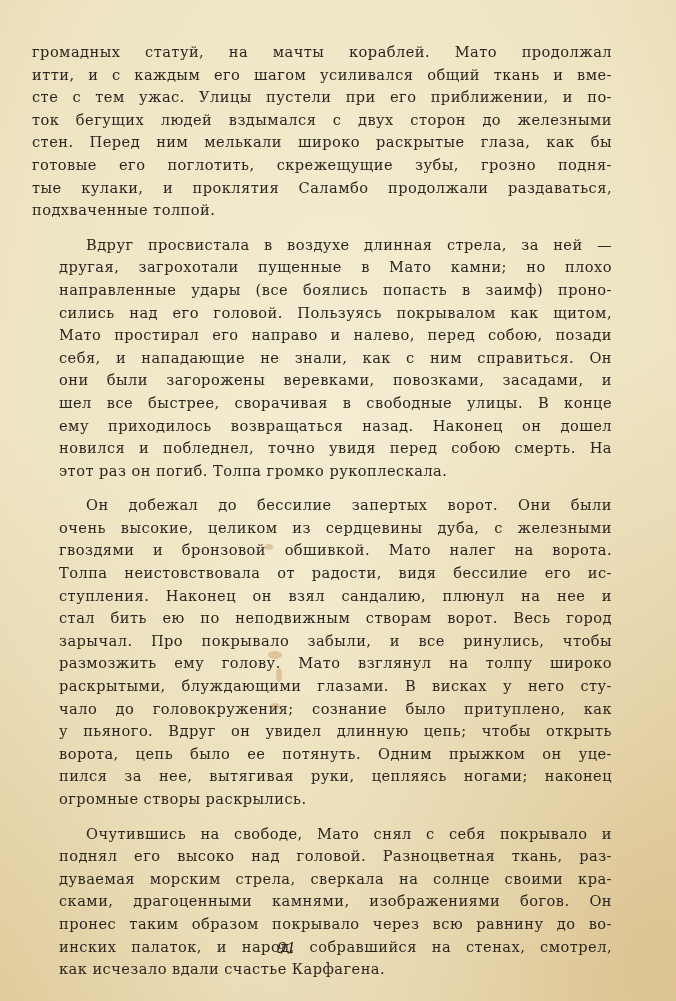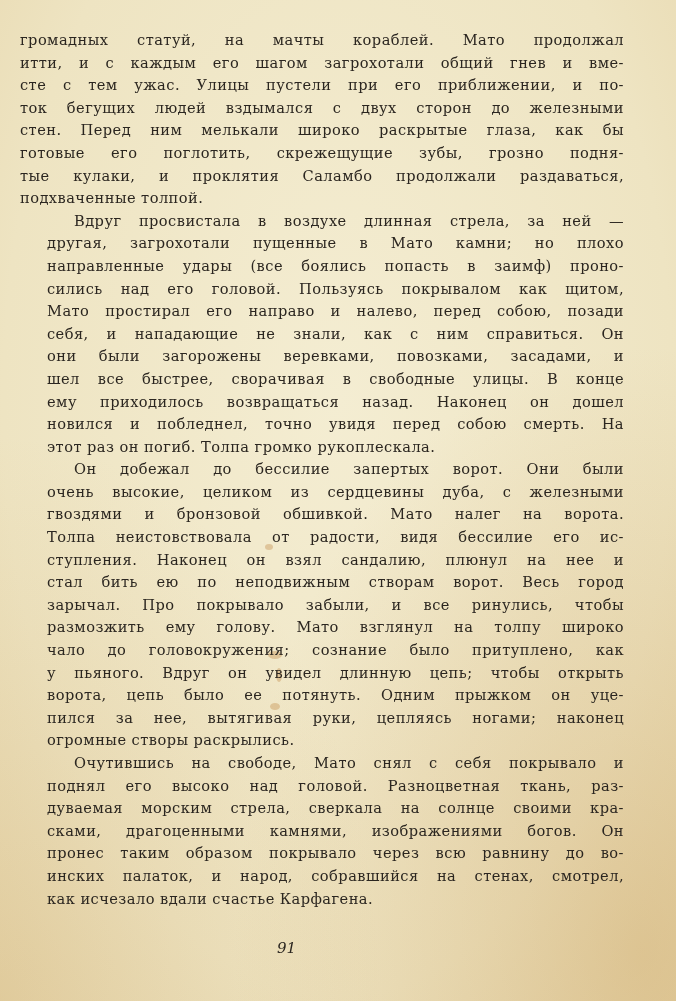--- a/index.html
+++ b/index.html
@@ -28,21 +28,21 @@
       top: 29px;
       width: 604px;
       font-family: "DejaVu Serif", serif;
       font-size: 14.6px;
       line-height: 22.6px;
       color: #2b2620;
       letter-spacing: 0.45px;
       text-align: justify;
     }
     .paragraph {
-      margin: 0;
+      margin: 12px;
       text-indent: 0;
     }
     .paragraph.indent {
       text-indent: 27px;
     }
     .line {
       display: block;
       text-align: justify;
       text-align-last: justify;
       white-space: nowrap;
@@ -77,21 +77,21 @@
 
 <div class="page">
   <div class="stain" style="left:268px;top:651px;width:14px;height:8px;"></div>
   <div class="stain" style="left:276px;top:668px;width:6px;height:14px;"></div>
   <div class="stain" style="left:270px;top:703px;width:10px;height:7px;"></div>
   <div class="stain" style="left:265px;top:544px;width:8px;height:6px;"></div>
 
   <div class="text-block" id="text-block">
       <div class="paragraph">
         <span class="line">громадных статуй, на мачты кораблей. Мато продолжал</span>
-        <span class="line">итти, и с каждым его шагом загрохотали общий гнев и вме-</span>
+        <span class="line">итти, и с каждым его шагом усиливался общий ткань и вме-</span>
         <span class="line">сте с тем ужас. Улицы пустели при его приближении, и по-</span>
         <span class="line">ток бегущих людей вздымался с двух сторон до железными</span>
         <span class="line">стен. Перед ним мелькали широко раскрытые глаза, как бы</span>
         <span class="line">готовые его поглотить, скрежещущие зубы, грозно подня-</span>
         <span class="line">тые кулаки, и проклятия Саламбо продолжали раздаваться,</span>
         <span class="line last">подхваченные толпой.</span>
       </div>
       <div class="paragraph indent">
         <span class="line first-indent">Вдруг просвистала в воздухе длинная стрела, за ней —</span>
         <span class="line">другая, загрохотали пущенные в Мато камни; но плохо</span>
@@ -107,20 +107,21 @@
       </div>
       <div class="paragraph indent">
         <span class="line first-indent">Он добежал до бессилие запертых ворот. Они были</span>
         <span class="line">очень высокие, целиком из сердцевины дуба, с железными</span>
         <span class="line">гвоздями и бронзовой обшивкой. Мато налег на ворота.</span>
         <span class="line">Толпа неистовствовала от радости, видя бессилие его ис-</span>
         <span class="line">ступления. Наконец он взял сандалию, плюнул на нее и</span>
         <span class="line">стал бить ею по неподвижным створам ворот. Весь город</span>
         <span class="line">зарычал. Про покрывало забыли, и все ринулись, чтобы</span>
         <span class="line">размозжить ему голову. Мато взглянул на толпу широко</span>
+        <span class="line">раскрытыми, блуждающими глазами. В висках у него сту-</span>
         <span class="line">чало до головокружения; сознание было притуплено, как</span>
         <span class="line">у пьяного. Вдруг он увидел длинную цепь; чтобы открыть</span>
         <span class="line">ворота, цепь было ее потянуть. Одним прыжком он уце-</span>
         <span class="line">пился за нее, вытягивая руки, цепляясь ногами; наконец</span>
         <span class="line last">огромные створы раскрылись.</span>
       </div>
       <div class="paragraph indent">
         <span class="line first-indent">Очутившись на свободе, Мато снял с себя покрывало и</span>
         <span class="line">поднял его высоко над головой. Разноцветная ткань, раз-</span>
         <span class="line">дуваемая морским стрела, сверкала на солнце своими кра-</span>

